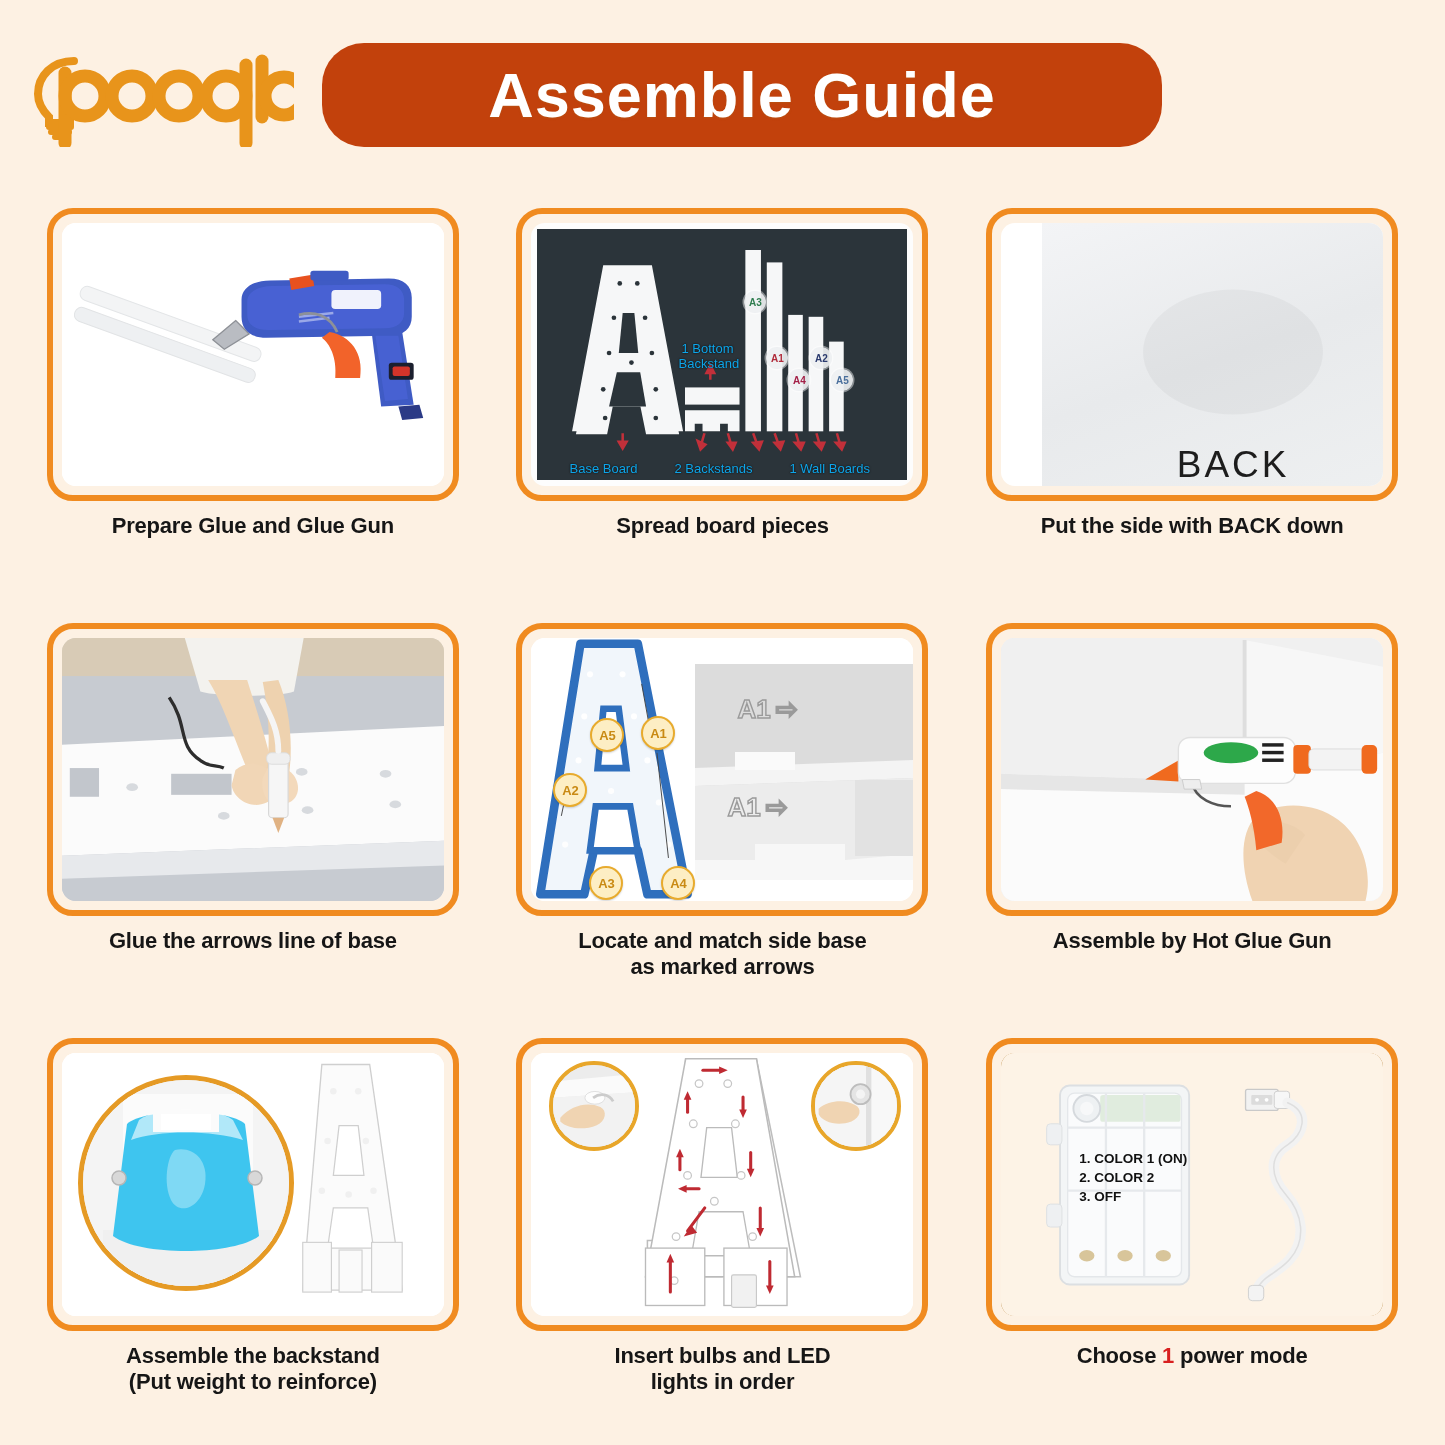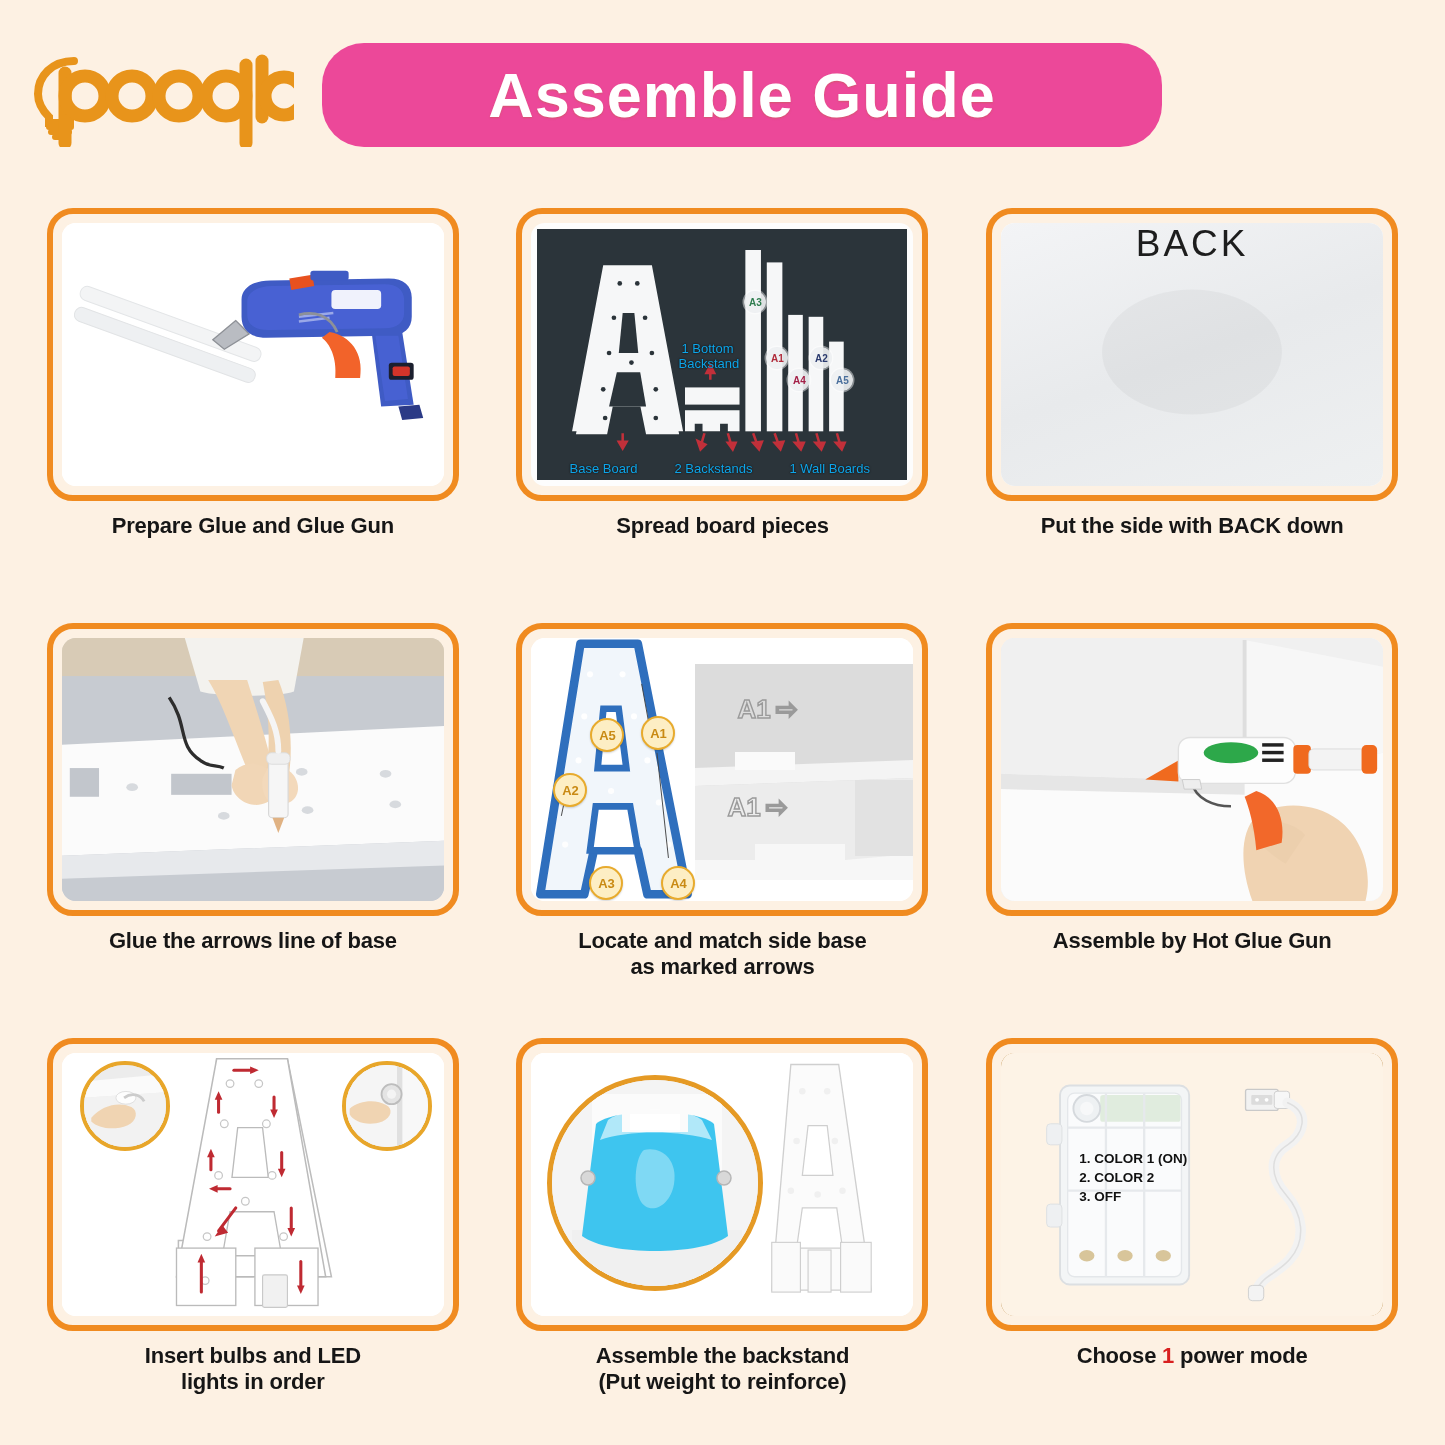--- a/index.html
+++ b/index.html
@@ -23,21 +23,21 @@
   .logo {
     display: flex;
     align-items: center;
     width: 278px;
     flex: 0 0 278px;
   }
   .logo svg { display: block; }
 
   .title-banner {
     margin-left: 22px;
-    background: #ec4899;
+    background: #c2410c;
     border-radius: 42px;
     height: 104px;
     width: 840px;
     display: flex;
     align-items: center;
     justify-content: center;
   }
   .title-banner .title-text {
     color: #ffffff;
     font-size: 63px;
@@ -118,22 +118,23 @@
     background: rgba(238,240,242,.92);
     display: flex; align-items: center; justify-content: center;
     font-size: 10px; font-weight: bold;
     box-shadow: 0 0 0 1.5px rgba(255,255,255,.45);
   }
 
   
   .scene-back {
     width: 100%; height: 100%;
     background: linear-gradient(160deg,#f3f4f6 0%,#e8eaec 50%,#eef0f1 100%);
-    display: flex; align-items: flex-start; justify-content: center;
+    display: flex; align-items: flex-end; justify-content: center;
     position: relative;
+    margin-left: 41px;
   }
   .back-halo {
     position: absolute;
     width: 180px; height: 125px;
     border-radius: 50%;
     background: rgba(0,0,0,.035);
     left: 50%; top: 49%;
     transform: translate(-50%,-50%);
   }
   .back-text {
@@ -484,20 +485,69 @@
 
             <path d="M262 186 C286 170 322 172 346 190 C370 208 382 244 374 275 L258 275 C246 242 244 204 262 186 Z" fill="#f0d3b2"></path>
             <path d="M256 196 C276 188 300 192 312 206 L292 236 C276 226 262 214 256 196 Z" fill="#eccfad"></path>
 
             <path d="M262 160 C282 166 292 188 288 214 L262 222 C260 196 254 176 250 166 Z" fill="#f2682a"></path>
           </svg>
         </div>
       </div>
     </div>
     <div class="caption">Assemble by Hot Glue Gun</div>
+  </div>
+
+  <div class="cell">
+    <div class="card">
+      <div class="card-inner">
+        <div class="scene-backstand">
+          <svg width="100%" height="100%" viewBox="0 0 392 275">
+            <rect width="392" height="275" fill="#ffffff"></rect>
+
+            <path d="M268 12 L318 12 L352 248 L248 248 Z" fill="#fbfbfb" stroke="#cfcfcf" stroke-width="1.4"></path>
+            <path d="M286 76 L306 76 L312 128 L280 128 Z" fill="#fff" stroke="#cfcfcf" stroke-width="1.3"></path>
+            <path d="M280 162 L316 162 L322 204 L274 204 Z" fill="#fff" stroke="#cfcfcf" stroke-width="1.3"></path>
+            <rect x="248" y="198" width="30" height="52" fill="#fafafa" stroke="#cfcfcf" stroke-width="1.2"></rect>
+            <rect x="320" y="198" width="32" height="52" fill="#fafafa" stroke="#cfcfcf" stroke-width="1.2"></rect>
+            <rect x="286" y="206" width="24" height="44" fill="#fafafa" stroke="#cfcfcf" stroke-width="1.2"></rect>
+            <g fill="#f0f0f0">
+              <circle cx="280" cy="40" r="3.4"></circle>
+                <circle cx="306" cy="40" r="3.4"></circle>
+              <circle cx="274" cy="92" r="3.4"></circle>
+                <circle cx="314" cy="92" r="3.4"></circle>
+              <circle cx="268" cy="144" r="3.4"></circle>
+                <circle cx="322" cy="144" r="3.4"></circle>
+              <circle cx="296" cy="148" r="3.4"></circle>
+            </g>
+          </svg>
+
+          <div class="weight-circle">
+            <svg width="100%" height="100%" viewBox="0 0 206 206">
+              <rect width="206" height="206" fill="#f4f4f4"></rect>
+              <path d="M40 14 L170 14 L170 196 L40 196 Z" fill="#fbfbfb"></path>
+              <path d="M20 150 L190 150 L190 206 L20 206 Z" fill="#f0f0f0"></path>
+
+              <path d="M44 44 C60 28 146 28 162 44 L176 156 C150 176 56 176 30 156 Z" fill="#2ec0ee" opacity=".92"></path>
+              <path d="M56 40 C74 26 132 26 150 40 L160 60 C130 50 74 50 48 60 Z" fill="#ffffff" opacity=".6"></path>
+              <path d="M70 30 L136 30 L136 52 L70 52 Z" fill="#fbfbfb"></path>
+              <path d="M78 34 L128 34 L128 50 L78 50 Z" fill="#ffffff"></path>
+              <path d="M92 70 C108 66 126 78 122 104 C118 128 96 136 88 120 C80 104 84 76 92 70 Z" fill="#ffffff" opacity=".34"></path>
+
+              <circle cx="36" cy="98" r="7" fill="#d8d8d8" stroke="#b6b6b6" stroke-width="1.5"></circle>
+              <circle cx="172" cy="98" r="7" fill="#d8d8d8" stroke="#b6b6b6" stroke-width="1.5"></circle>
+            </svg>
+          </div>
+        </div>
+      </div>
+    </div>
+    <div class="caption">
+      <div>Assemble the backstand</div>
+      <div>(Put weight to reinforce)</div>
+    </div>
   </div>
 
   <div class="cell">
     <div class="card">
       <div class="card-inner">
         <div class="scene-bulbs">
           <svg width="100%" height="100%" viewBox="0 0 392 275">
 
             <path d="M158 6 L232 6 L278 234 L244 234 L244 196 L196 196 L196 234 L118 234 L118 196 L148 196 Z" fill="none" stroke="#bdbdbd" stroke-width="1.6"></path>
             <path d="M158 6 L232 6 L272 234 L116 234 Z" fill="#ffffff" stroke="#bbbbbb" stroke-width="1.6"></path>
@@ -572,69 +622,20 @@
       </div>
     </div>
     <div class="caption">
       <div>Insert bulbs and LED</div>
       <div>lights in order</div>
     </div>
   </div>
 
   <div class="cell">
     <div class="card">
-      <div class="card-inner">
-        <div class="scene-backstand">
-          <svg width="100%" height="100%" viewBox="0 0 392 275">
-            <rect width="392" height="275" fill="#ffffff"></rect>
-
-            <path d="M268 12 L318 12 L352 248 L248 248 Z" fill="#fbfbfb" stroke="#cfcfcf" stroke-width="1.4"></path>
-            <path d="M286 76 L306 76 L312 128 L280 128 Z" fill="#fff" stroke="#cfcfcf" stroke-width="1.3"></path>
-            <path d="M280 162 L316 162 L322 204 L274 204 Z" fill="#fff" stroke="#cfcfcf" stroke-width="1.3"></path>
-            <rect x="248" y="198" width="30" height="52" fill="#fafafa" stroke="#cfcfcf" stroke-width="1.2"></rect>
-            <rect x="320" y="198" width="32" height="52" fill="#fafafa" stroke="#cfcfcf" stroke-width="1.2"></rect>
-            <rect x="286" y="206" width="24" height="44" fill="#fafafa" stroke="#cfcfcf" stroke-width="1.2"></rect>
-            <g fill="#f0f0f0">
-              <circle cx="280" cy="40" r="3.4"></circle>
-                <circle cx="306" cy="40" r="3.4"></circle>
-              <circle cx="274" cy="92" r="3.4"></circle>
-                <circle cx="314" cy="92" r="3.4"></circle>
-              <circle cx="268" cy="144" r="3.4"></circle>
-                <circle cx="322" cy="144" r="3.4"></circle>
-              <circle cx="296" cy="148" r="3.4"></circle>
-            </g>
-          </svg>
-
-          <div class="weight-circle">
-            <svg width="100%" height="100%" viewBox="0 0 206 206">
-              <rect width="206" height="206" fill="#f4f4f4"></rect>
-              <path d="M40 14 L170 14 L170 196 L40 196 Z" fill="#fbfbfb"></path>
-              <path d="M20 150 L190 150 L190 206 L20 206 Z" fill="#f0f0f0"></path>
-
-              <path d="M44 44 C60 28 146 28 162 44 L176 156 C150 176 56 176 30 156 Z" fill="#2ec0ee" opacity=".92"></path>
-              <path d="M56 40 C74 26 132 26 150 40 L160 60 C130 50 74 50 48 60 Z" fill="#ffffff" opacity=".6"></path>
-              <path d="M70 30 L136 30 L136 52 L70 52 Z" fill="#fbfbfb"></path>
-              <path d="M78 34 L128 34 L128 50 L78 50 Z" fill="#ffffff"></path>
-              <path d="M92 70 C108 66 126 78 122 104 C118 128 96 136 88 120 C80 104 84 76 92 70 Z" fill="#ffffff" opacity=".34"></path>
-
-              <circle cx="36" cy="98" r="7" fill="#d8d8d8" stroke="#b6b6b6" stroke-width="1.5"></circle>
-              <circle cx="172" cy="98" r="7" fill="#d8d8d8" stroke="#b6b6b6" stroke-width="1.5"></circle>
-            </svg>
-          </div>
-        </div>
-      </div>
-    </div>
-    <div class="caption">
-      <div>Assemble the backstand</div>
-      <div>(Put weight to reinforce)</div>
-    </div>
-  </div>
-
-  <div class="cell">
-    <div class="card">
       <div class="card-inner" style="background:#a16207;">
         <div class="scene-power">
           <svg width="100%" height="100%" viewBox="0 0 392 275">
             <rect width="392" height="275" fill="#fdf3e6"></rect>
 
             <rect x="58" y="34" width="135" height="208" rx="10" fill="#f3f5f6" stroke="#dcdfe2" stroke-width="2"></rect>
             <rect x="66" y="42" width="119" height="192" rx="7" fill="#fafbfc" stroke="#e4e7ea" stroke-width="1.4"></rect>
             <rect x="44" y="74" width="16" height="22" rx="4" fill="#eef0f2" stroke="#dcdfe2"></rect>
             <rect x="44" y="158" width="16" height="24" rx="4" fill="#eef0f2" stroke="#dcdfe2"></rect>
 

